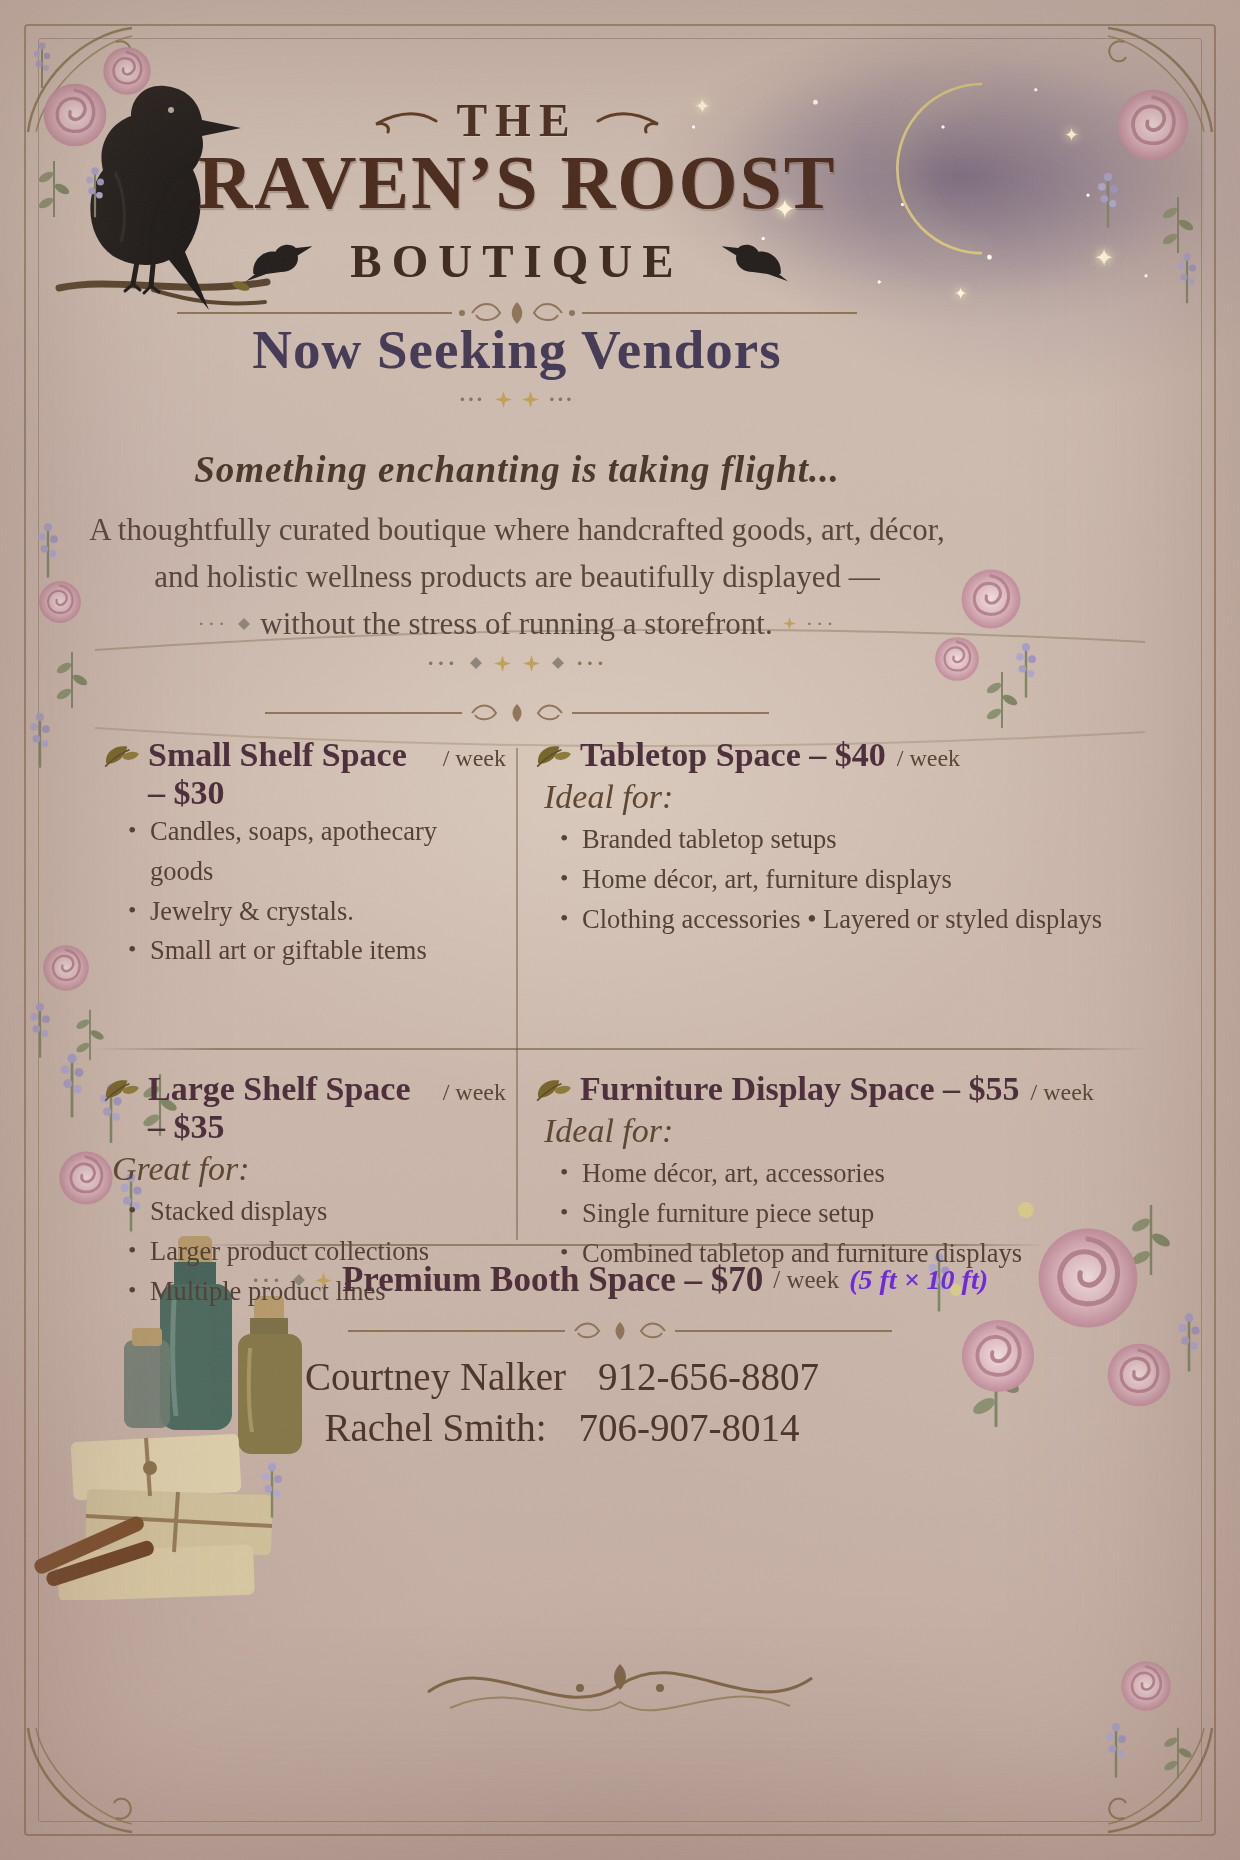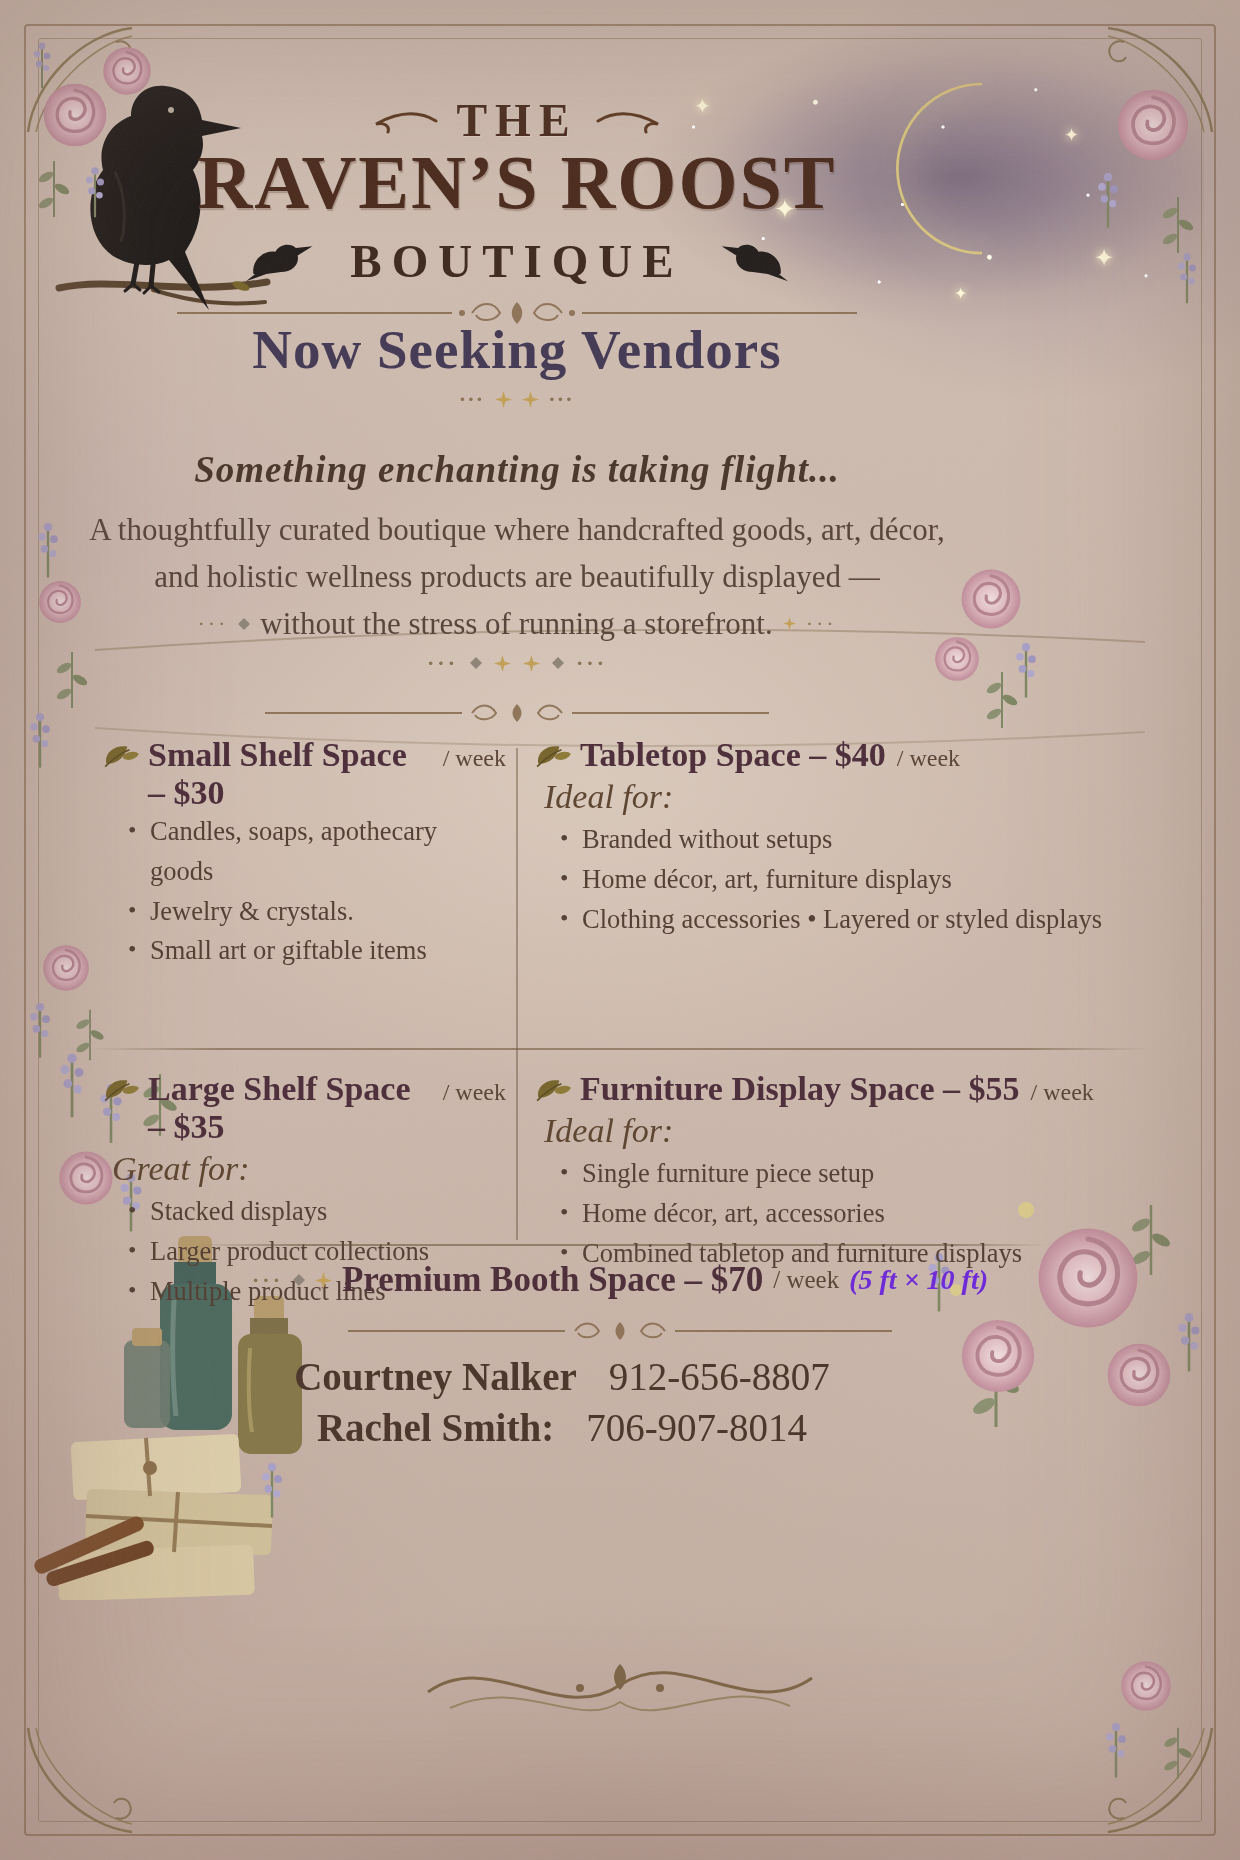--- a/index.html
+++ b/index.html
@@ -111,21 +111,21 @@
   .hline.h1{left:92px;top:1048px;width:1056px;}
   .hline.h2{left:198px;top:1244px;width:848px;}
 
   .premium{font-size:35px;font-weight:bold;color:#4c2e38;
     display:flex;align-items:center;justify-content:center;gap:10px;}
   .premium .per{font-size:25px;font-weight:normal;color:#5a4435;}
   .premium .size{font-size:28px;font-weight:600;font-style:italic;color:#6d28d9;}
 
   .contacts{transform:translateX(-58px);color:#4c352a;}
   .contact-line{font-size:39px;line-height:1.3;}
-  .contact-line .name{margin-right:32px;font-weight:bold;}
+  .contact-line .name{margin-right:32px;}
 
   .arc{position:absolute;left:90px;width:1060px;height:42px;opacity:.4;}
 </style>
 </head>
 <body>
 
 <div class="page">
 
   <div class="bg-mottle"></div>
 
@@ -433,21 +433,21 @@
           <svg class="leaf" viewBox="0 0 36 28">
             <path d="M4,22 C2,12 12,4 24,6 C22,16 14,23 4,22 Z" fill="#77652c"></path>
             <path d="M20,14 C26,10 32,10 35,13 C31,19 24,20 20,17 Z" fill="#8d7a38"></path>
             <path d="M3,25 C10,18 18,12 26,9" stroke="#5d4d22" stroke-width="1.6" fill="none"></path>
           </svg>
           <span>Tabletop Space – $40</span>
           <span class="per">/ week</span>
         </div>
         <div class="intro">Ideal for:</div>
         <ul class="blist">
-          <li>Branded without setups</li>
+          <li>Branded tabletop setups</li>
           <li>Home décor, art, furniture displays</li>
           <li>Clothing accessories • Layered or styled displays</li>
         </ul>
       </div>
 
       <div class="cell" style="padding-top:22px;">
         <div class="space-title">
           <svg class="leaf" viewBox="0 0 36 28">
             <path d="M4,22 C2,12 12,4 24,6 C22,16 14,23 4,22 Z" fill="#77652c"></path>
             <path d="M20,14 C26,10 32,10 35,13 C31,19 24,20 20,17 Z" fill="#8d7a38"></path>
@@ -469,22 +469,22 @@
           <svg class="leaf" viewBox="0 0 36 28">
             <path d="M4,22 C2,12 12,4 24,6 C22,16 14,23 4,22 Z" fill="#77652c"></path>
             <path d="M20,14 C26,10 32,10 35,13 C31,19 24,20 20,17 Z" fill="#8d7a38"></path>
             <path d="M3,25 C10,18 18,12 26,9" stroke="#5d4d22" stroke-width="1.6" fill="none"></path>
           </svg>
           <span>Furniture Display Space – $55</span>
           <span class="per">/ week</span>
         </div>
         <div class="intro">Ideal for:</div>
         <ul class="blist">
+          <li>Home décor, art, accessories</li>
           <li>Single furniture piece setup</li>
-          <li>Home décor, art, accessories</li>
           <li>Combined tabletop and furniture displays</li>
         </ul>
       </div>
     </div>
 
     <div class="vline"></div>
     <div class="hline h1"></div>
     <div class="hline h2"></div>
 
     <div class="sec" style="top:1260px;">

